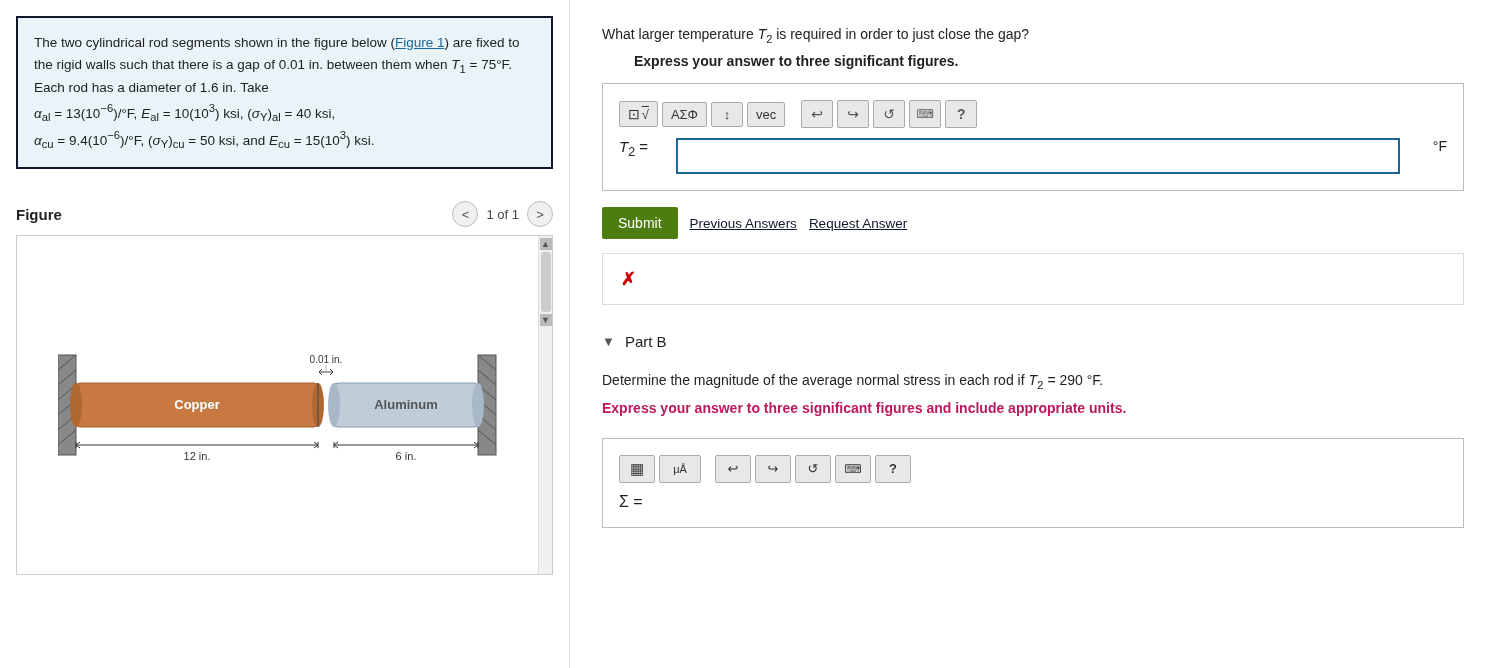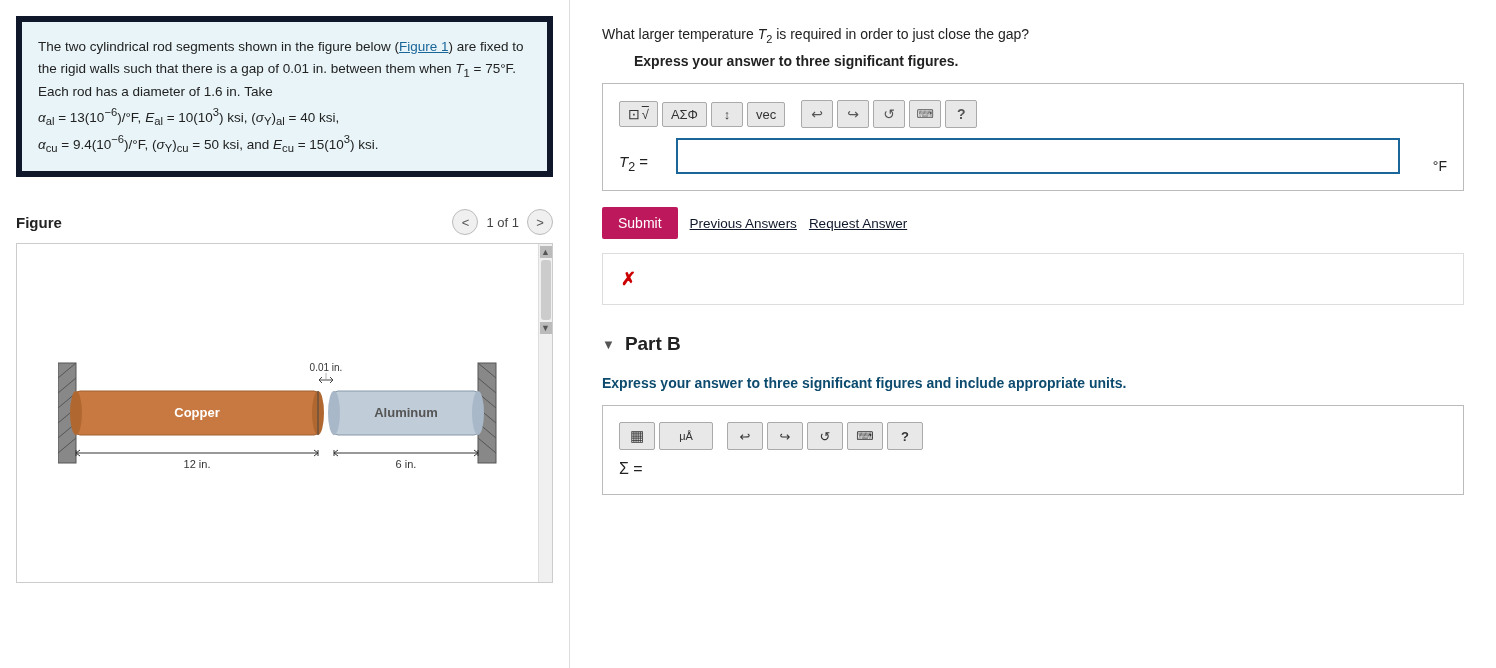--- a/index.html
+++ b/index.html
@@ -17,21 +17,21 @@
       width: 570px;
       background: #fff;
       border-right: 1px solid #ddd;
       padding: 0;
       display: flex;
       flex-direction: column;
     }
 
     .problem-text {
       background: #e8f4f8;
-      border: 6px solid #0f172a;
+      border: 2px solid #0f172a;
       margin: 16px;
       padding: 14px 16px;
       font-size: 13.5px;
       line-height: 1.6;
       color: #222;
     }
 
     .problem-text a {
       color: #1a6699;
       text-decoration: underline;
@@ -197,21 +197,21 @@
       font-size: 14px;
       border-radius: 2px;
       color: #555;
       display: flex;
       align-items: center;
       justify-content: center;
     }
 
     .answer-row {
       display: flex;
-      align-items: flex-end;
+      align-items: flex-start;
       gap: 17px;
     }
 
     .answer-label {
       font-size: 15px;
       color: #222;
       min-width: 40px;
     }
 
     .answer-input {
@@ -232,21 +232,21 @@
 
     
     .action-row {
       display: flex;
       align-items: center;
       gap: 12px;
       margin-bottom: 14px;
     }
 
     .submit-btn {
-      background: #be185d;
+      background: #4d7c0f;
       color: #fff;
       border: none;
       padding: 8px 16px;
       font-size: 14px;
       cursor: pointer;
       border-radius: 2px;
     }
 
     .link-btn {
       color: #0f172a;
@@ -286,37 +286,37 @@
       cursor: pointer;
       padding: 4px 0;
     }
 
     .collapse-arrow {
       font-size: 13px;
       color: #555;
     }
 
     .part-b-label {
-      font-weight: bold;
-      font-size: 19px;
+      font-weight: normal;
+      font-size: 15px;
       color: #222;
     }
 
     .part-b-question {
       font-size: 14px;
       color: #222;
       margin-bottom: 6px;
       line-height: 1.5;
     }
 
     .part-b-note {
       font-weight: bold;
       font-size: 14px;
-      margin-bottom: 14px;
-      color: #0c4a6e;
+      margin-bottom: 22px;
+      color: #be185d;
     }
 
     
     .answer-box-b {
       border: 1px solid #bbb;
       padding: 16px;
       background: #fff;
     }
 
     .answer-row-b {
@@ -519,27 +519,30 @@
   <div class="incorrect-box">
     <span class="x-icon">✗</span>
   </div>
 
   <div class="part-b-header">
     <span class="collapse-arrow">▼</span>
     <span class="part-b-label">Part B</span>
   </div>
 
   <div>
+    <div class="part-b-question">
+      Determine the magnitude of the average normal stress in each rod if <em>T</em><sub>2</sub> = 290 °F.
+    </div>
     <div class="part-b-note">Express your answer to three significant figures and include appropriate units.</div>
 
     <div class="answer-box-b">
 
       <div class="toolbar-b">
         <button class="tb-btn" style="font-size:15px;">▦</button>
-        <button class="tb-btn" style="font-size:11px; width:54px;">μÅ</button>
+        <button class="tb-btn" style="font-size:11px; width:42px;">μÅ</button>
         <div style="width:6px;"></div>
         <button class="tb-btn">↩</button>
         <button class="tb-btn">↪</button>
         <button class="tb-btn">↺</button>
         <button class="tb-btn" style="font-size:12px;">⌨</button>
         <button class="tb-btn" style="font-weight:bold;">?</button>
       </div>
 
       <div class="answer-row-b">
         <span class="sigma-label">Σ =</span>

